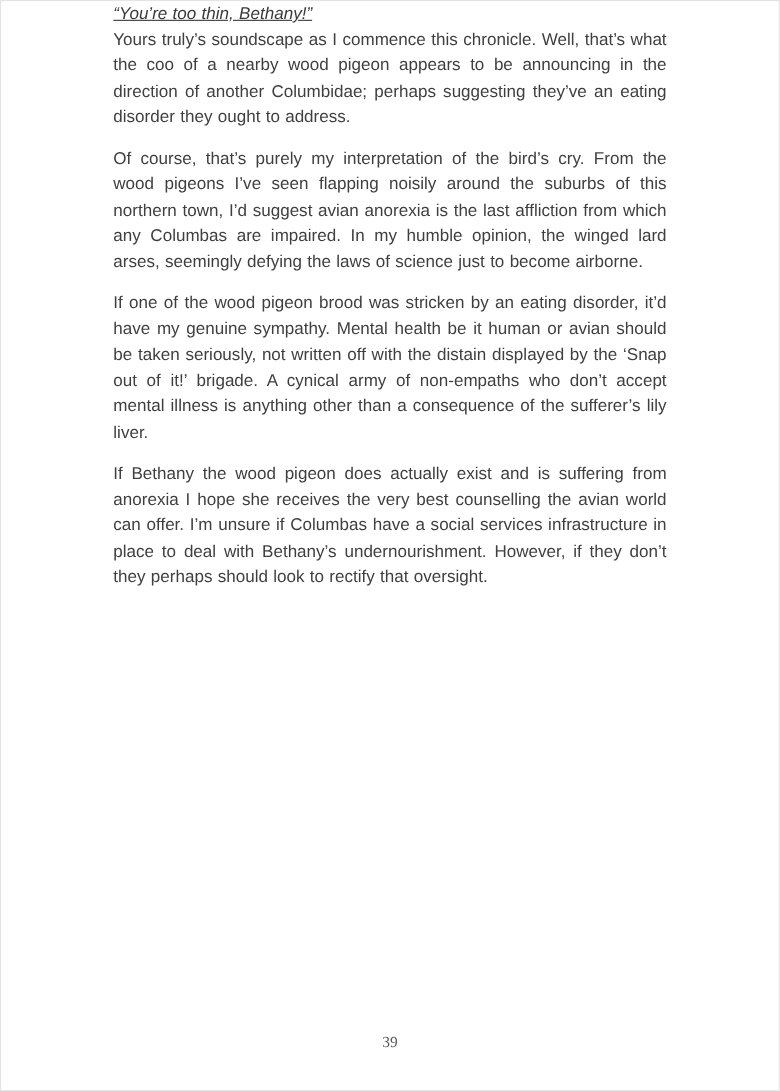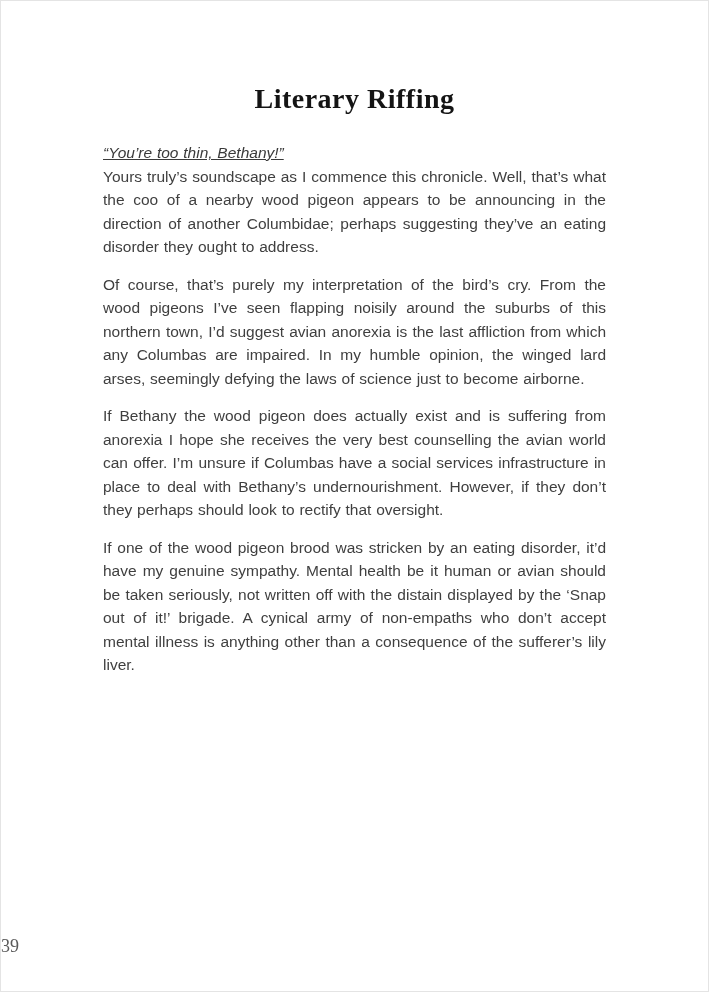--- a/index.html
+++ b/index.html
@@ -50,40 +50,39 @@
     margin-bottom: 0;
     color: #3a3a3a;
     text-decoration: underline;
   }
 
   .page-number {
     position: absolute;
     bottom: 34px;
     left: 0;
     width: 100%;
-    text-align: left;
+    text-align: center;
     font-family: "Liberation Serif", "DejaVu Serif", serif;
-    font-size: 18px;
+    font-size: 14px;
     color: #5a5a5a;
   }
 </style>
 </head>
 <body>
 
 <div class="page">
 
-  <h1 class="page-title">Literary Riffing</h1>
 
   <p class="para lead-quote">“You’re too thin, Bethany!”</p>
 
   <p class="para">Yours truly’s soundscape as I commence this chronicle. Well, that’s what the coo of a nearby wood pigeon appears to be announcing in the direction of another Columbidae; perhaps suggesting they’ve an eating disorder they ought to address.</p>
 
   <p class="para">Of course, that’s purely my interpretation of the bird’s cry. From the wood pigeons I’ve seen flapping noisily around the suburbs of this northern town, I’d suggest avian anorexia is the last affliction from which any Columbas are impaired. In my humble opinion, the winged lard arses, seemingly defying the laws of science just to become airborne.</p>
 
+  <p class="para">If one of the wood pigeon brood was stricken by an eating disorder, it’d have my genuine sympathy. Mental health be it human or avian should be taken seriously, not written off with the distain displayed by the ‘Snap out of it!’ brigade. A cynical army of non-empaths who don’t accept mental illness is anything other than a consequence of the sufferer’s lily liver.</p>
+
   <p class="para">If Bethany the wood pigeon does actually exist and is suffering from anorexia I hope she receives the very best counselling the avian world can offer. I’m unsure if Columbas have a social services infrastructure in place to deal with Bethany’s undernourishment. However, if they don’t they perhaps should look to rectify that oversight.</p>
-
-  <p class="para">If one of the wood pigeon brood was stricken by an eating disorder, it’d have my genuine sympathy. Mental health be it human or avian should be taken seriously, not written off with the distain displayed by the ‘Snap out of it!’ brigade. A cynical army of non-empaths who don’t accept mental illness is anything other than a consequence of the sufferer’s lily liver.</p>
 
 
 
   <div class="page-number">39</div>
 
 </div>
 
 </body></html>

